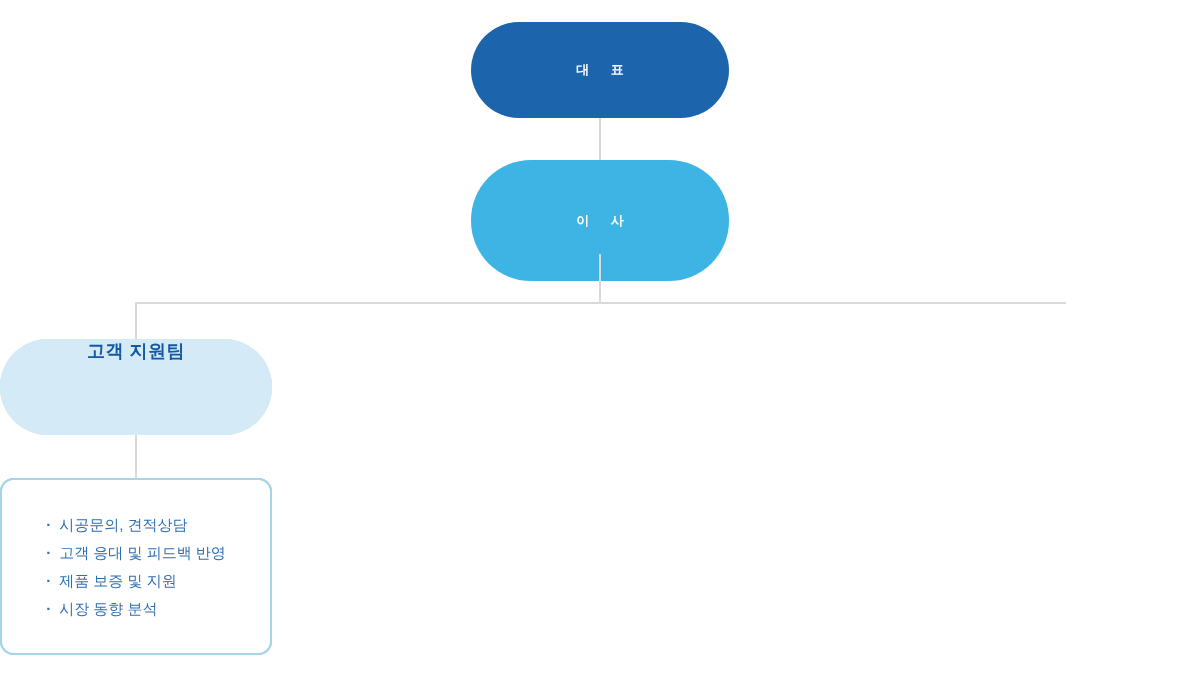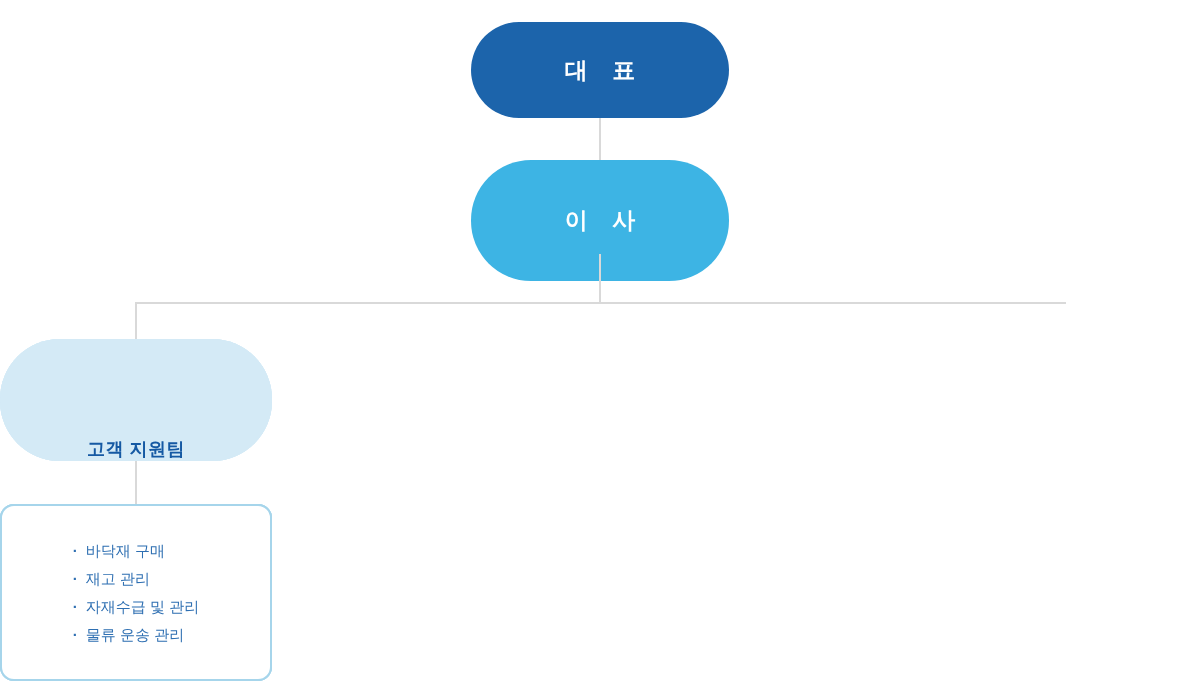--- a/index.html
+++ b/index.html
@@ -27,21 +27,21 @@
   }
   .pill-root {
     left: 471px; top: 22px; width: 258px; height: 96px;
     background: #1c64ab;
   }
   .pill-director {
     left: 471px; top: 160px; width: 258px; height: 121px;
     background: #3db4e4;
   }
   .pill-root span, .pill-director span {
-    color: #ffffff; font-size: 23px; font-weight: bold;
+    color: #ffffff; font-size: 13px; font-weight: bold;
     letter-spacing: 9px; text-indent: 9px; text-align: center;
   }
 
   
   .column {
     position: absolute;
     top: 302px;
     width: 272px;
     height: 353px;
     display: flex;
@@ -50,22 +50,22 @@
   }
   .column:nth-of-type(1) { left: 0; }
   .column:nth-of-type(2) { left: 309px; }
   .column:nth-of-type(3) { left: 619px; }
   .column:nth-of-type(4) { left: 928px; }
 
   .drop-top { width: 2px; height: 37px; background: #d9d9d9; flex: none; }
   .drop-mid { width: 2px; height: 43px; background: #d9d9d9; flex: none; }
 
   .pill-team {
-    width: 272px; height: 122px; flex: none;
-    display: flex; align-items: flex-end; justify-content: center;
+    width: 272px; height: 96px; flex: none;
+    display: flex; align-items: flex-start; justify-content: center;
     background: #d4eaf6;
     border-radius: 60px;
   }
   .pill-team span {
     color: #1559a3; font-size: 18px; font-weight: bold; letter-spacing: 0.5px;
   }
 
   .duty-box {
     width: 272px; height: 177px; flex: none;
     box-sizing: border-box;
@@ -150,14 +150,22 @@
         </div>
       </div>
     </div>
 
     <div class="column">
       <div class="drop-top"></div>
       <div class="pill-team">
         <span class="team-label">고객 지원팀</span>
       </div>
       <div class="drop-mid"></div>
+      <div class="duty-box">
+        <div class="duty-list">
+          <div class="duty-line"><span class="duty-dot">·</span><span>시공문의, 견적상담</span></div>
+          <div class="duty-line"><span class="duty-dot">·</span><span>고객 응대 및 피드백 반영</span></div>
+          <div class="duty-line"><span class="duty-dot">·</span><span>제품 보증 및 지원</span></div>
+          <div class="duty-line"><span class="duty-dot">·</span><span>시장 동향 분석</span></div>
+        </div>
+      </div>
     </div>
   </div>
 
 </body></html>

